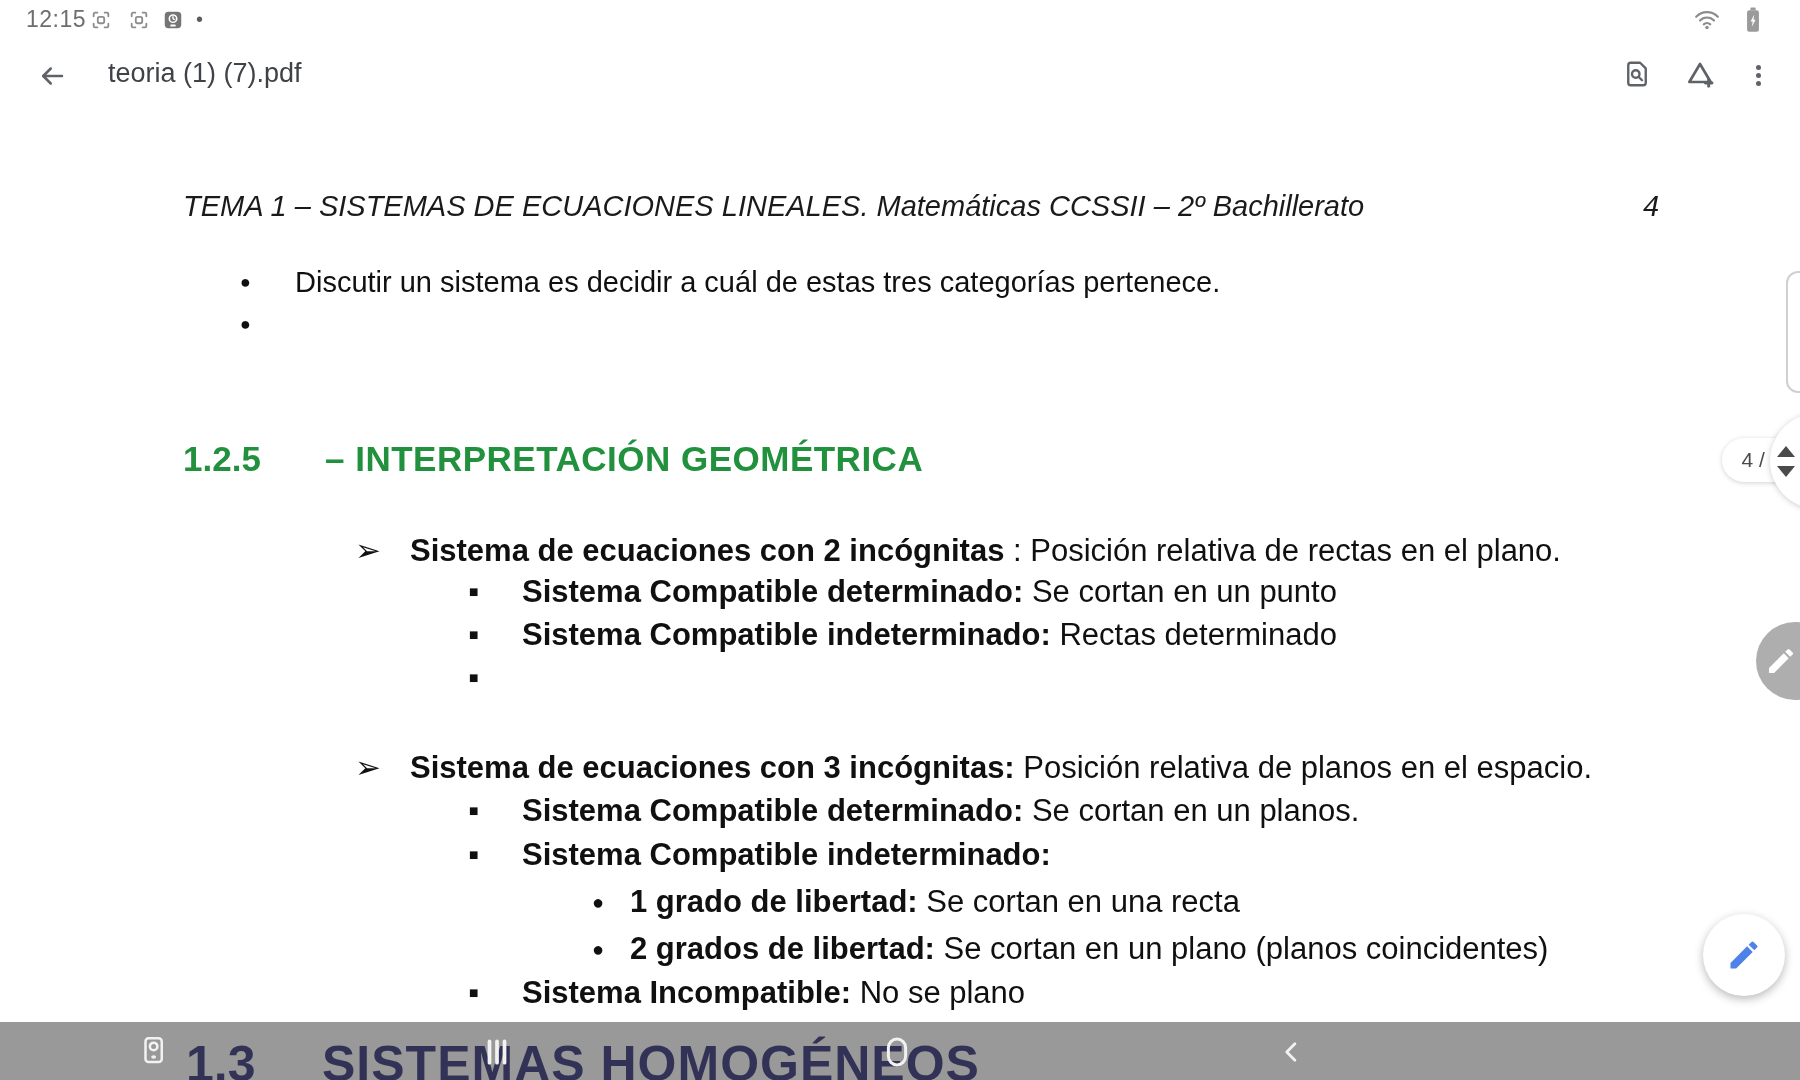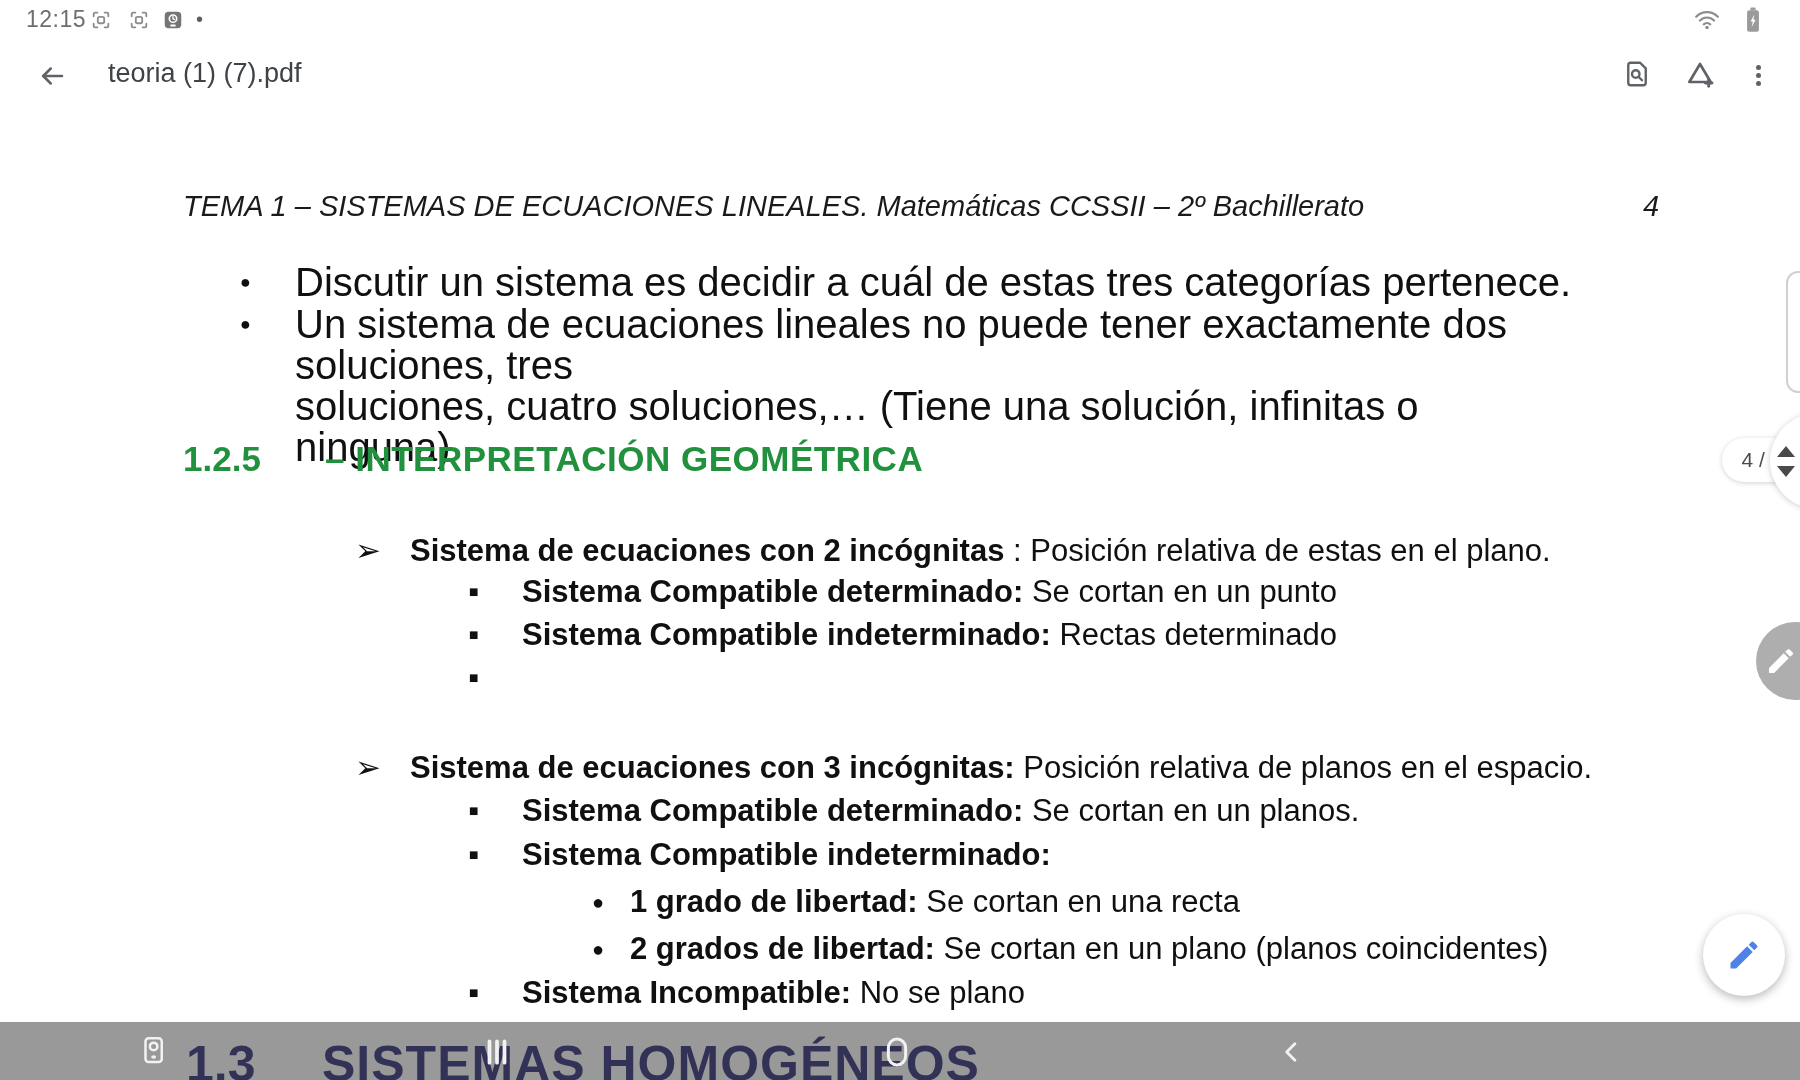--- a/index.html
+++ b/index.html
@@ -18,21 +18,21 @@
   .kebab span{display:block;width:5px;height:5px;border-radius:50%;background:#5f6368;margin:3px auto;}
   .page-edge{position:absolute;left:0;top:122px;width:1800px;height:1px;background:#ececec;}
   .page-left-edge{position:absolute;left:0;top:122px;width:2px;height:958px;background:#f3f3f3;}
   
   .pdf{position:absolute;left:0;top:122px;width:1800px;height:958px;background:#fff;
        font-family:Liberation Sans, sans-serif;color:#101010;}
   .doc-header{position:absolute;left:183px;top:68px;font-style:italic;font-size:29px;color:#1a1a1a;white-space:nowrap;}
   .doc-pageno{position:absolute;left:1643px;top:68px;font-style:italic;font-size:29px;color:#1a1a1a;}
   .prow{position:absolute;left:0;width:1800px;}
   .pm{position:absolute;left:240px;font-size:18px;line-height:41px;}
-  .pt{display:block;margin-left:295px;font-size:40px;line-height:41px;white-space:pre-wrap;width:1280px;}
+  .pt{display:block;margin-left:295px;font-size:29px;line-height:41px;white-space:pre-wrap;width:1280px;}
   .sect{position:absolute;top:316px;left:0;width:1800px;font-weight:bold;color:#21913d;}
   .sect .num{position:absolute;left:183px;font-size:35px;line-height:42px;}
   .sect .ttl{position:absolute;left:325px;font-size:35px;line-height:42px;letter-spacing:.5px;}
   .lrow{position:absolute;left:0;width:1760px;font-size:31px;line-height:42px;white-space:nowrap;}
   .lrow .mk{position:absolute;line-height:42px;}
   .l0 .mk{left:355px;font-size:31px;}
   .l0 .tx{margin-left:410px;}
   .l1 .mk{left:468px;font-size:31px;}
   .l1 .tx{margin-left:522px;}
   .l2 .mk{left:592px;font-size:20px;}
@@ -148,32 +148,30 @@
   <div class="pdf">
     <div class="doc-header">TEMA 1 – SISTEMAS DE ECUACIONES LINEALES. Matemáticas CCSSII – 2º Bachillerato</div>
     <div class="doc-pageno">4</div>
 
     <div class="prow" style="top:140px">
       <span class="pm">●</span>
       <span class="pt">Discutir un sistema es decidir a cuál de estas tres categorías pertenece.</span>
     </div>
     <div class="prow" style="top:182px">
       <span class="pm">●</span>
-      <span class="pt">Un sistema de ecuaciones lineales no puede tener exactamente dos soluciones, tres
-soluciones, cuatro soluciones,… (Tiene una solución, infinitas o ninguna)</span>
     </div>
 
     <div class="sect">
       <span class="num">1.2.5</span>
       <span class="ttl">– INTERPRETACIÓN GEOMÉTRICA</span>
     </div>
 
     <div class="lrow l0" style="top:408px">
       <span class="mk">➢</span>
-      <span class="tx"><span class="b">Sistema de ecuaciones con 2 incógnitas</span><span> : Posición relativa de estas en el plano.</span></span>
+      <span class="tx"><span class="b">Sistema de ecuaciones con 2 incógnitas</span><span> : Posición relativa de rectas en el plano.</span></span>
     </div>
     <div class="lrow l1" style="top:449px">
       <span class="mk">▪</span>
       <span class="tx"><span class="b">Sistema Compatible determinado:</span><span> Se cortan en un punto</span></span>
     </div>
     <div class="lrow l1" style="top:492px">
       <span class="mk">▪</span>
       <span class="tx"><span class="b">Sistema Compatible indeterminado:</span><span> Rectas determinado</span></span>
     </div>
     <div class="lrow l1" style="top:535px">

